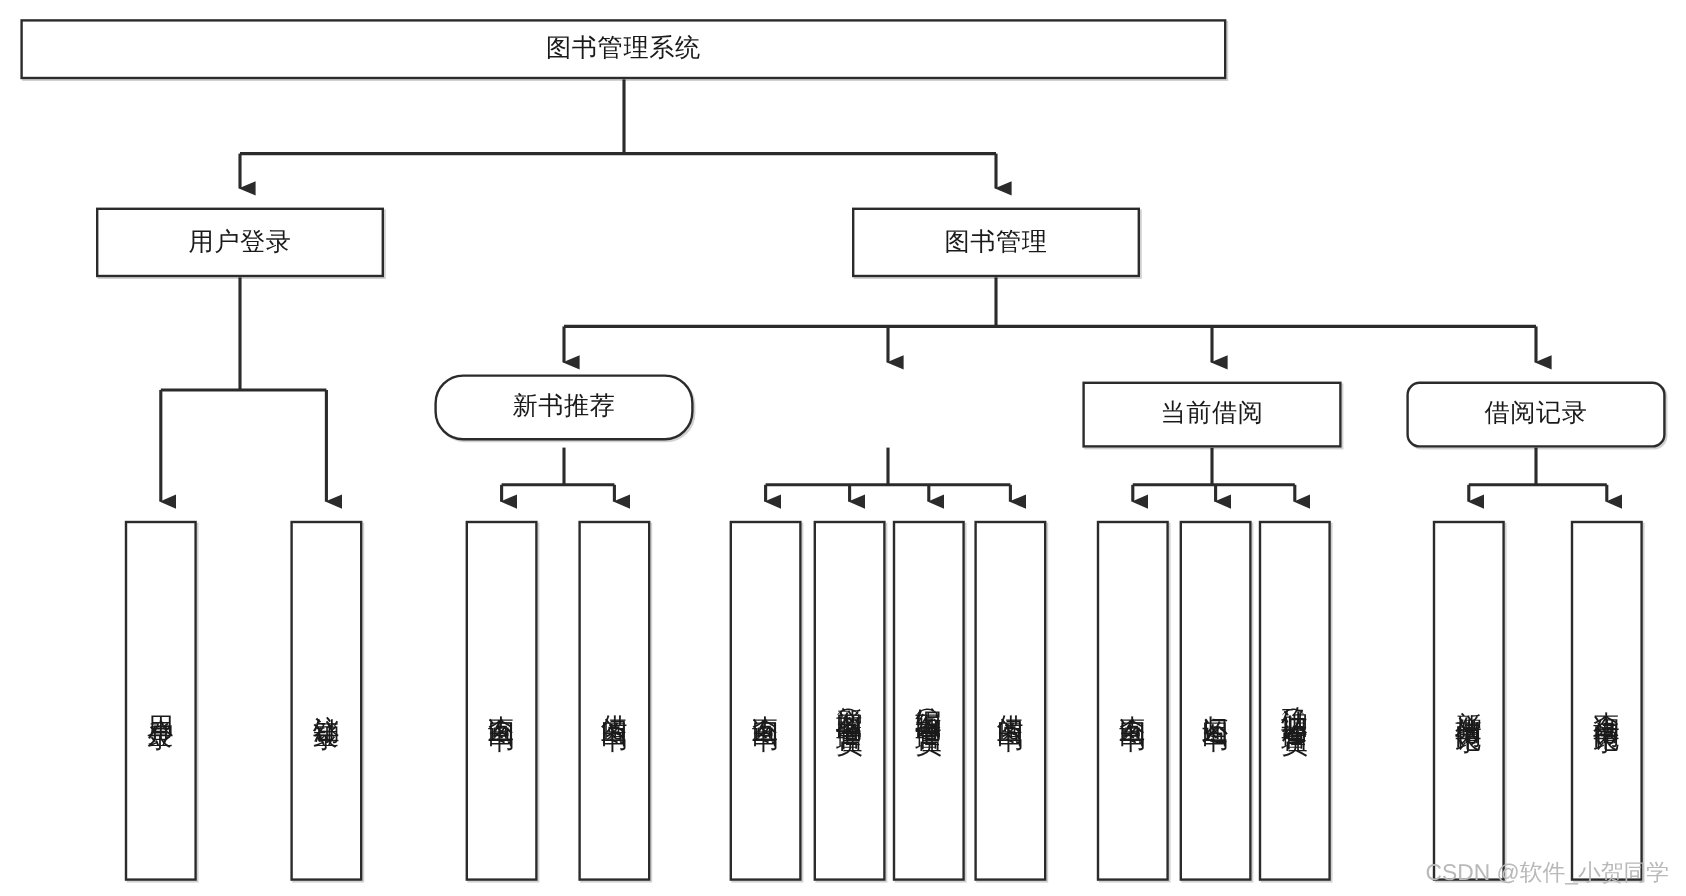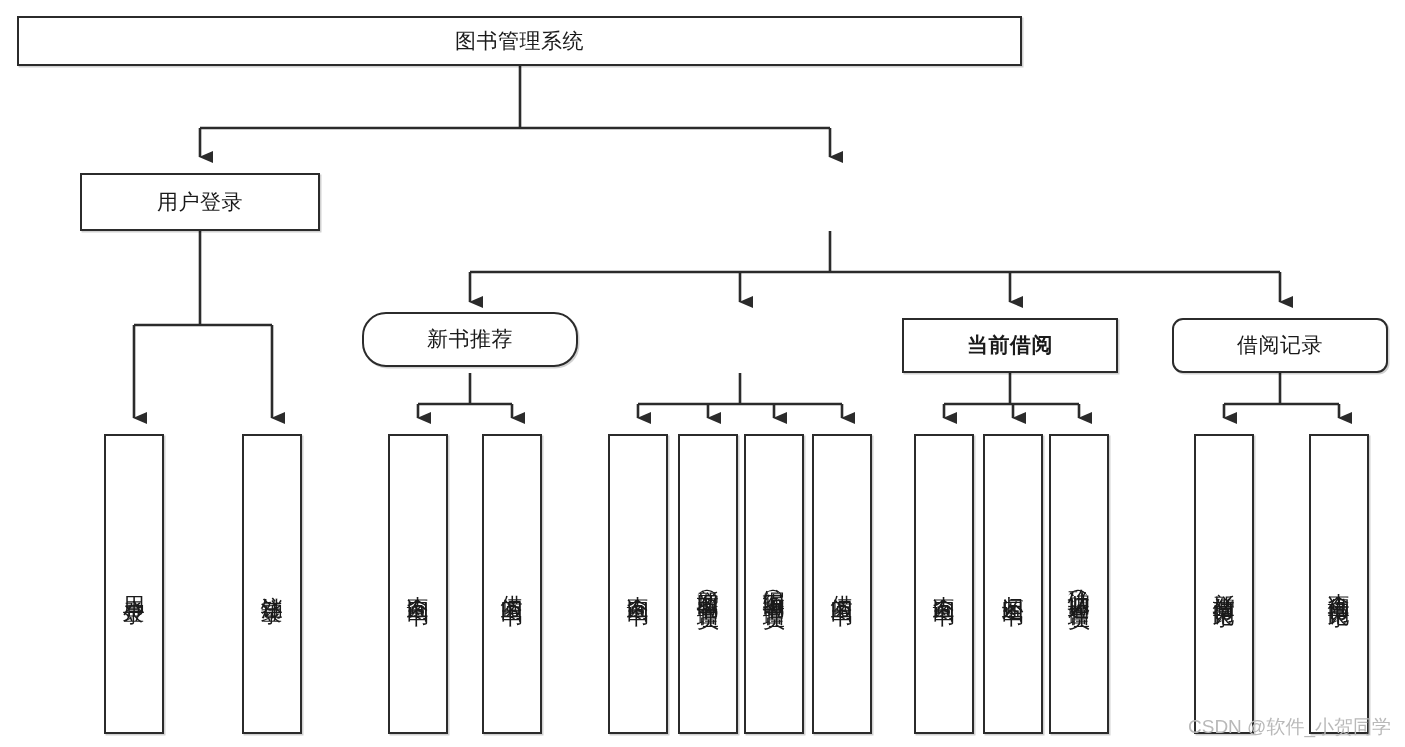--- a/index.html
+++ b/index.html
@@ -120,25 +120,28 @@
     </g>
   </svg>
 
   <div class="node-box" style="left:17px; top:16px; width:1005px; height:50px;">
     <span class="node-label">图书管理系统</span>
   </div>
 
   <div class="node-box" style="left:80px; top:173px; width:240px; height:58px;">
     <span class="node-label">用户登录</span>
   </div>
+  <div class="node-box" style="left:710px; top:173px; width:240px; height:58px;">
+    <span class="node-label">图书管理</span>
+  </div>
 
   <div class="node-box" style="left:362px; top:312px; width:216px; height:55px;border-radius:24px;">
     <span class="node-label">新书推荐</span>
   </div>
-  <div class="node-box" style="left:902px; top:318px; width:216px; height:55px;font-weight:bold;">
+  <div class="node-box" style="left:902px; top:318px; width:216px; height:55px;">
     <span class="node-label">当前借阅</span>
   </div>
   <div class="node-box" style="left:1172px; top:318px; width:216px; height:55px;border-radius:11px;">
     <span class="node-label">借阅记录</span>
   </div>
 
   <div class="node-box" style="left:104px; top:434px; width:60px; height:300px;">
     <span class="node-label vertical">用户登录</span>
   </div>
   <div class="node-box" style="left:242px; top:434px; width:60px; height:300px;">

